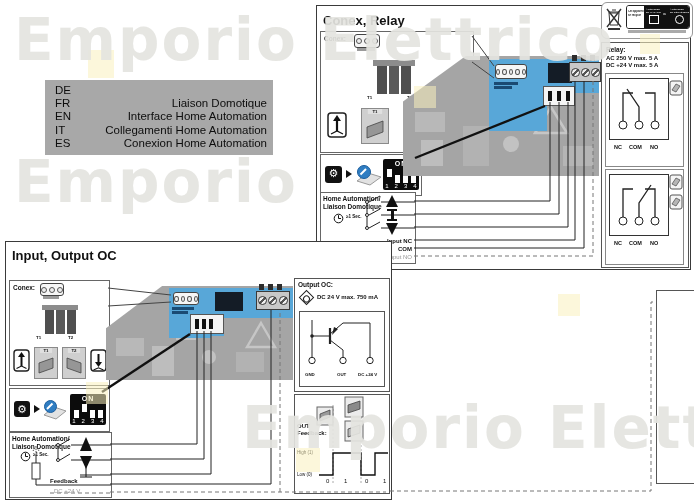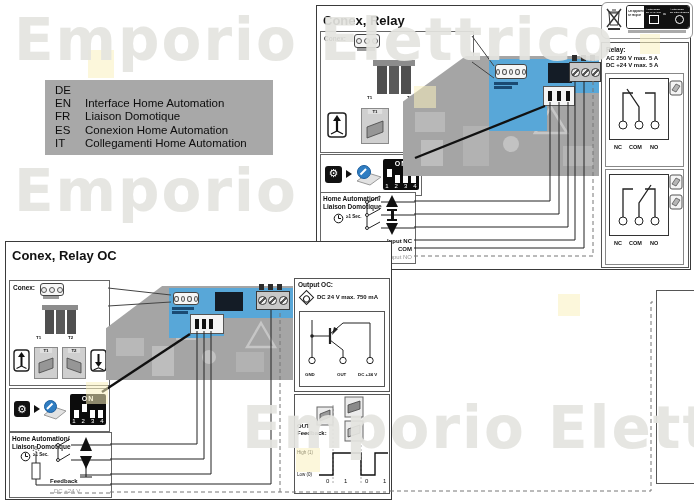--- a/index.html
+++ b/index.html
@@ -11,21 +11,21 @@
   .ptitle{position:absolute;font-size:13px;font-weight:bold;color:#111;white-space:nowrap;}
   .b65{position:absolute;font-size:6.5px;font-weight:bold;line-height:1.15;white-space:nowrap;}
   .t60{position:absolute;font-size:6px;line-height:1.15;white-space:nowrap;}
   .b60{position:absolute;font-size:6px;font-weight:bold;white-space:nowrap;}
   .micro{position:absolute;font-size:9px;transform:scale(.5);transform-origin:0 0;white-space:nowrap;}
   .micro2{position:absolute;font-size:8px;transform:scale(.55);transform-origin:0 0;white-space:nowrap;font-weight:bold;}
   .wm{position:absolute;font-family:"DejaVu Sans",sans-serif;font-weight:bold;font-size:58px;
       color:rgba(228,228,223,.92);letter-spacing:2px;z-index:30;white-space:nowrap;pointer-events:none;}
   .yp{position:absolute;background:rgba(250,240,190,.55);z-index:29;pointer-events:none;}
   .lang{position:absolute;left:45px;top:80px;width:212px;background:#a8a8a8;padding:4px 6px 5px 10px;}
-  .lrow{display:flex;font-size:11.5px;line-height:13.2px;color:#0d0d0d;}
+  .lrow{display:flex;font-size:11.5px;line-height:13.2px;color:#0d0d0d;justify-content:space-between;}
   .lcode{width:30px;flex:none;}
   .dip{position:absolute;background:#0c0c0c;border-radius:2px;}
   .dipON{position:absolute;top:1px;left:0;right:0;text-align:center;color:#fff;font-size:7px;font-weight:bold;letter-spacing:1px;}
   .dsw{position:absolute;width:5px;height:8px;background:#fff;}
   .dipN{position:absolute;bottom:1px;left:2px;right:0;text-align:center;color:#fff;font-size:6px;letter-spacing:2.2px;}
   .gear{position:absolute;width:17px;height:17px;background:#111;border-radius:3px;color:#fff;
         font-family:"DejaVu Sans",sans-serif;font-size:11px;line-height:16px;text-align:center;}
   .tri-r{position:absolute;width:0;height:0;border-top:4px solid transparent;border-bottom:4px solid transparent;border-left:6px solid #111;}
   .conn{position:absolute;border:1px solid #444;border-radius:3px;background:#f6f6f6;display:flex;align-items:center;justify-content:center;gap:2px;}
   .conn i{width:4px;height:4px;border:1px solid #555;border-radius:50%;background:#eee;display:block;}
@@ -41,48 +41,48 @@
           transform-origin:center top;font-weight:bold;background:#e0e0e0;}
   .terml{position:absolute;font-size:5.5px;font-weight:bold;white-space:nowrap;}
   svg{display:block;}
 </style>
 </head>
 <body>
 
 <div class="screen">
 
   <div class="wm" style="left:14px;top:6px">Emporio Elettrico</div>
-  <div class="wm" style="left:14px;top:157px">Emporio</div>
+  <div class="wm" style="left:14px;top:148px">Emporio</div>
   <div class="wm" style="left:242px;top:394px">Emporio Elettrico</div>
   <div class="yp" style="left:88px;top:50px;width:26px;height:28px"></div>
   <div class="yp" style="left:414px;top:86px;width:22px;height:22px"></div>
   <div class="yp" style="left:640px;top:34px;width:20px;height:20px"></div>
   <div class="yp" style="left:86px;top:382px;width:22px;height:22px"></div>
   <div class="yp" style="left:296px;top:448px;width:24px;height:24px"></div>
   <div class="yp" style="left:558px;top:294px;width:22px;height:22px"></div>
 
   <div class="lang">
     <div class="lrow">
         <span class="lcode">DE</span>
       </div>
     <div class="lrow">
+        <span class="lcode">FR</span>
+        <span>Liaison Domotique</span>
+      </div>
+    <div class="lrow">
         <span class="lcode">EN</span>
         <span>Interface Home Automation</span>
       </div>
     <div class="lrow">
-        <span class="lcode">FR</span>
-        <span>Liaison Domotique</span>
+        <span class="lcode">IT</span>
+        <span>Collegamenti Home Automation</span>
       </div>
     <div class="lrow">
         <span class="lcode">ES</span>
         <span>Conexion Home Automation</span>
-      </div>
-    <div class="lrow">
-        <span class="lcode">IT</span>
-        <span>Collegamenti Home Automation</span>
       </div>
   </div>
 
   <div class="panel" style="left:316px;top:5px;width:373px;height:263px">
     <div class="ptitle" style="left:6px;top:7px">Conex, Relay</div>
 
     <div class="box" style="left:3px;top:25px;width:152px;height:120px">
       <span class="b65" style="left:3px;top:3px">Conex:</span>
       <div class="conn" style="left:33px;top:2px;width:24px;height:12px">
           <i></i>
@@ -284,21 +284,21 @@
         <span class="micro" style="left:19px;top:7px;font-size:6px;transform:scale(.45);color:#fff">ou</span>
         <span class="micro" style="left:26px;top:2px;font-size:6px;transform:scale(.4);color:#fff">À DÉPOSER</span>
         <span class="micro" style="left:26px;top:5px;font-size:6px;transform:scale(.4);color:#fff">EN DÉCHÈTERIE</span>
         <div style="position:absolute;left:31px;top:9px;width:7px;height:7px;border:0.8px solid #fff;border-radius:50%"></div>
       </div>
     </div>
     <div class="bar" style="left:26px;top:27px;width:58px;height:3px;background:#aaa"></div>
   </div>
 
   <div class="panel" style="left:5px;top:241px;width:385px;height:257px">
-    <div class="ptitle" style="left:6px;top:6px">Conex, Relay OC</div>
+    <div class="ptitle" style="left:6px;top:6px">Input, Output OC</div>
 
     <div class="box" style="left:3px;top:38px;width:99px;height:104px">
       <span class="b65" style="left:3px;top:3px">Conex:</span>
       <div class="conn" style="left:30px;top:2px;width:22px;height:11px">
           <i></i>
           <i></i>
           <i></i>
         </div>
       <div class="bar" style="left:33px;top:15px;width:16px;height:3px"></div>
       <div class="bar" style="left:32px;top:24px;width:36px;height:5px;background:#8c8c8c"></div>

